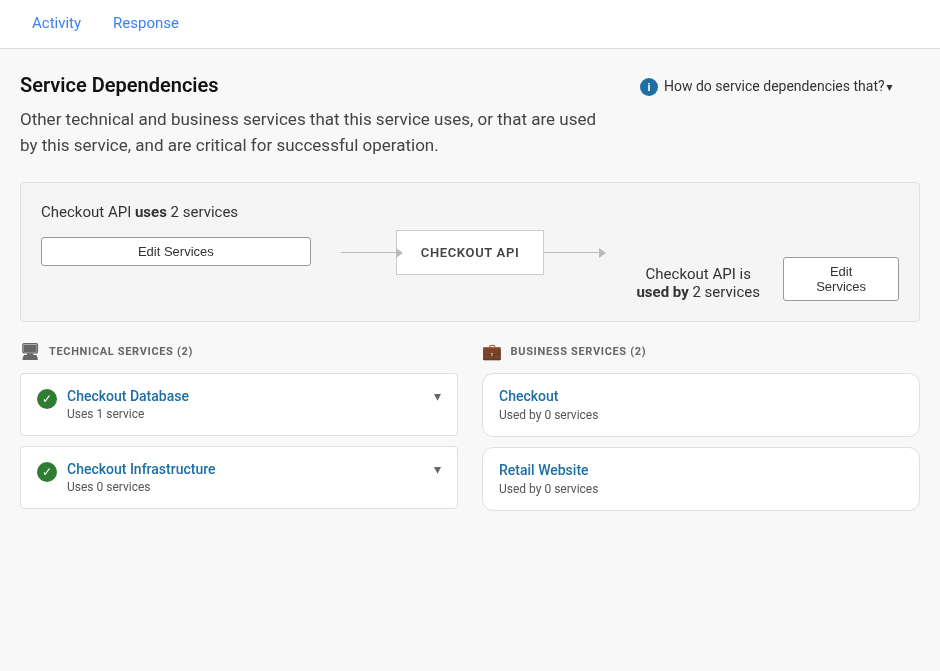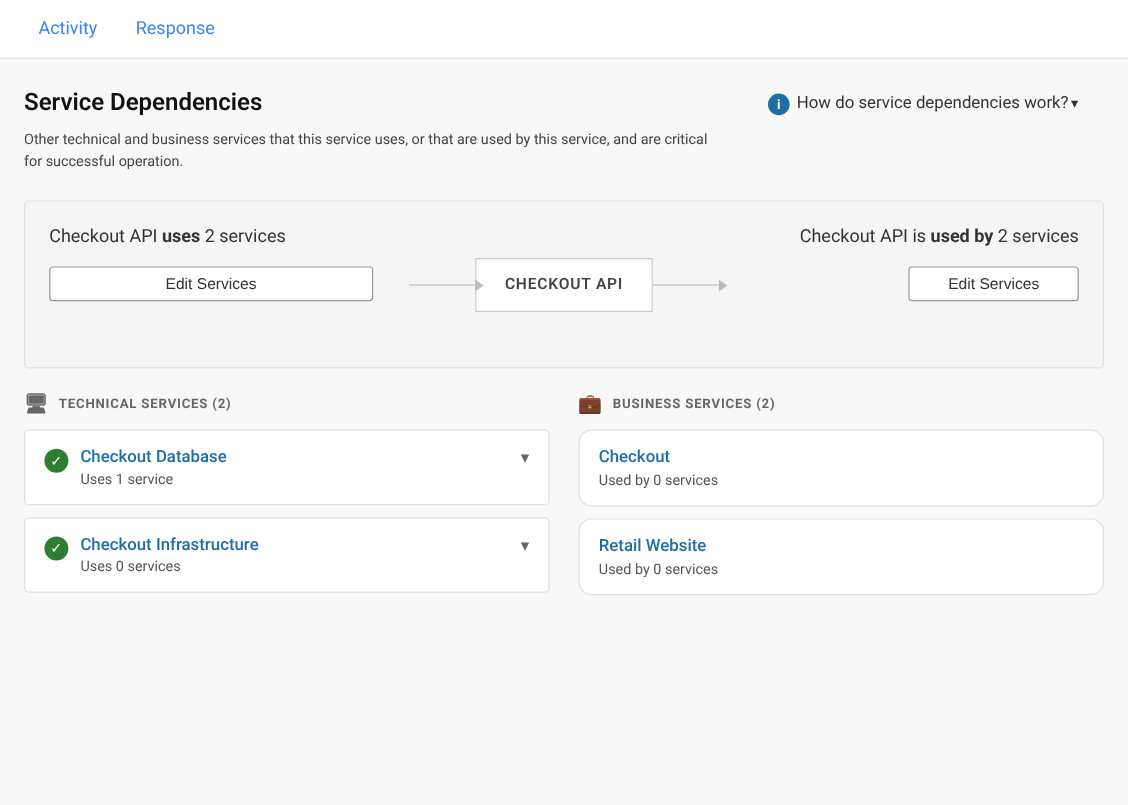--- a/index.html
+++ b/index.html
@@ -53,21 +53,21 @@
     }
 
     
     .section-title {
       font-size: 20px;
       font-weight: 600;
       margin-bottom: 10px;
       color: #111;
     }
     .section-desc {
-      font-size: 12px;
+      font-size: 17px;
       color: #444;
       line-height: 1.5;
       max-width: 580px;
     }
 
     
     .info-box {
       display: flex;
       align-items: flex-start;
       gap: 6px;
@@ -117,21 +117,21 @@
     }
     .diagram-center {
       display: flex;
       align-items: center;
       padding: 0 10px;
     }
     .diagram-right {
       flex: 1;
       padding: 20px 20px;
       display: flex;
-      flex-direction: column;
+      flex-direction: row;
       justify-content: flex-start;
       align-items: flex-end;
       gap: 16px;
       text-align: right;
     }
 
     .uses-text {
       font-size: 15px;
       color: #333;
     }
@@ -269,21 +269,21 @@
 <div class="main-content">
   <div class="two-col">
     <div class="left-col">
       <h1 class="section-title">Service Dependencies</h1>
       <p class="section-desc">Other technical and business services that this service uses, or that are used by this service, and are critical for successful operation.</p>
     </div>
     <div class="right-info">
       <div class="info-box">
         <span class="info-icon">i</span>
         <span class="info-text">
-          <span>How do service dependencies work?</span><span class="chevron-down">▾</span>
+          <span>How do service dependencies that?</span><span class="chevron-down">▾</span>
         </span>
       </div>
     </div>
   </div>
 
   <div class="diagram-section">
     <div class="diagram-left">
       <div class="uses-text">
         <span>Checkout API </span><b>uses</b><span> 2 services</span>
       </div>

